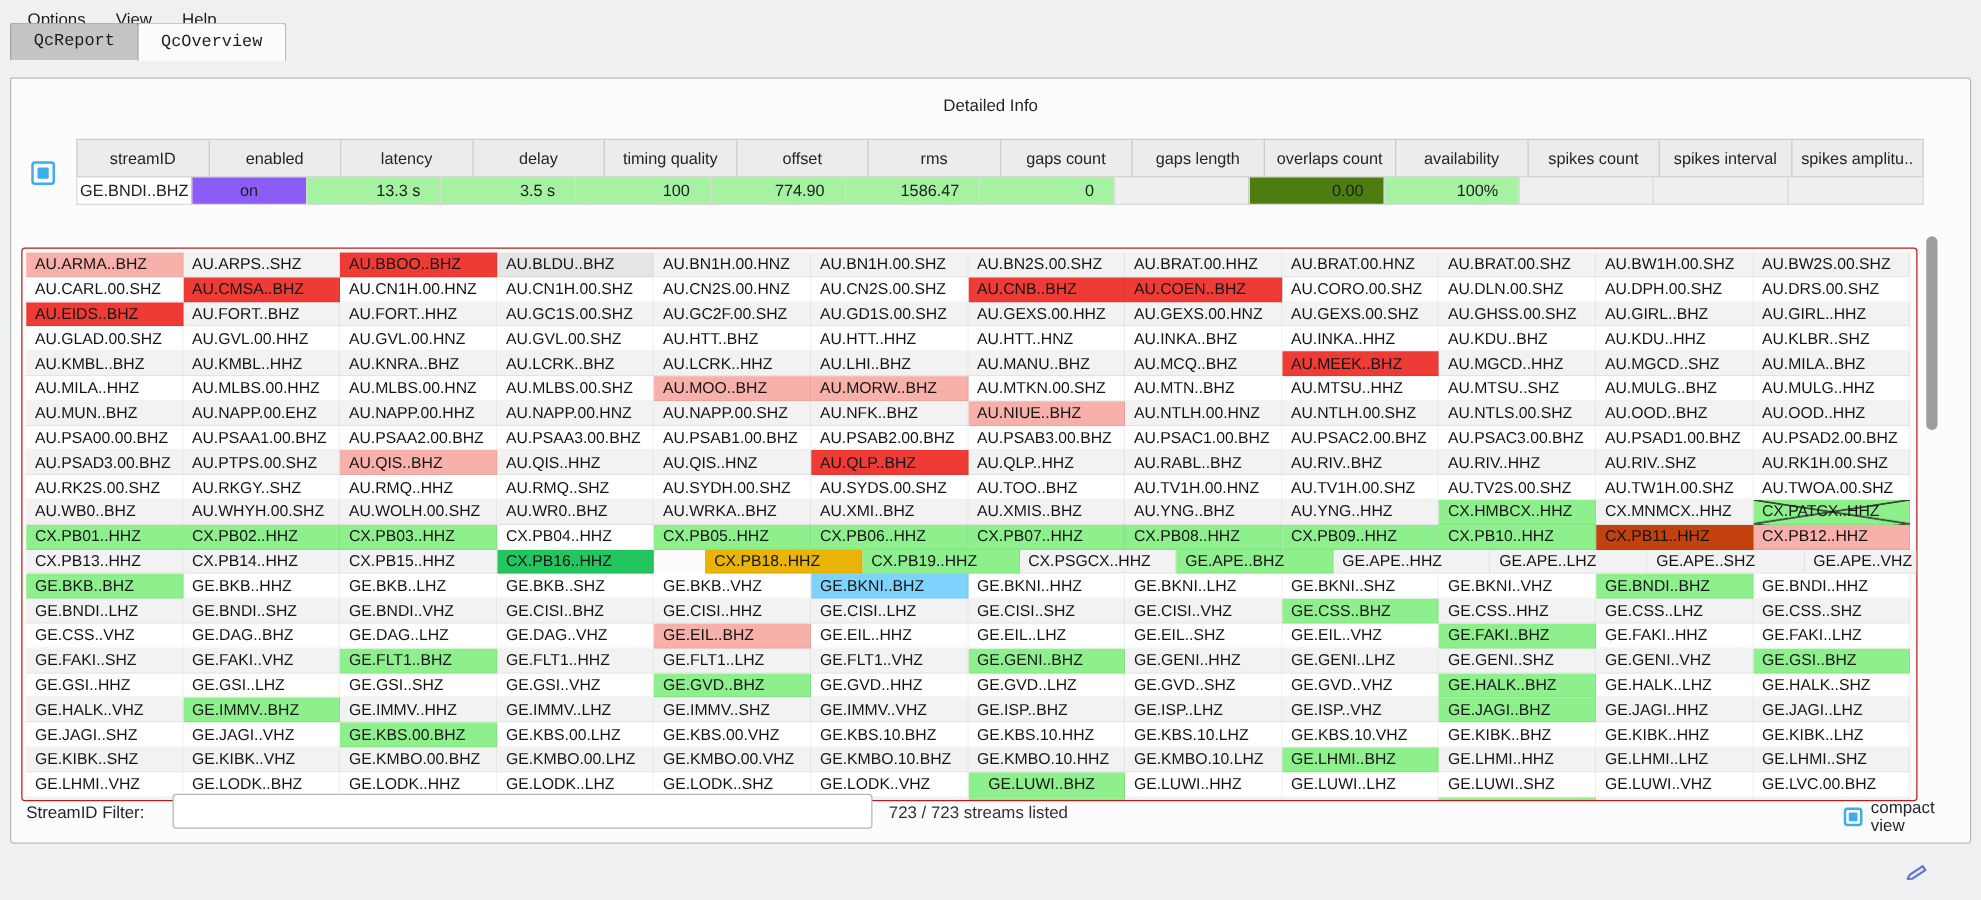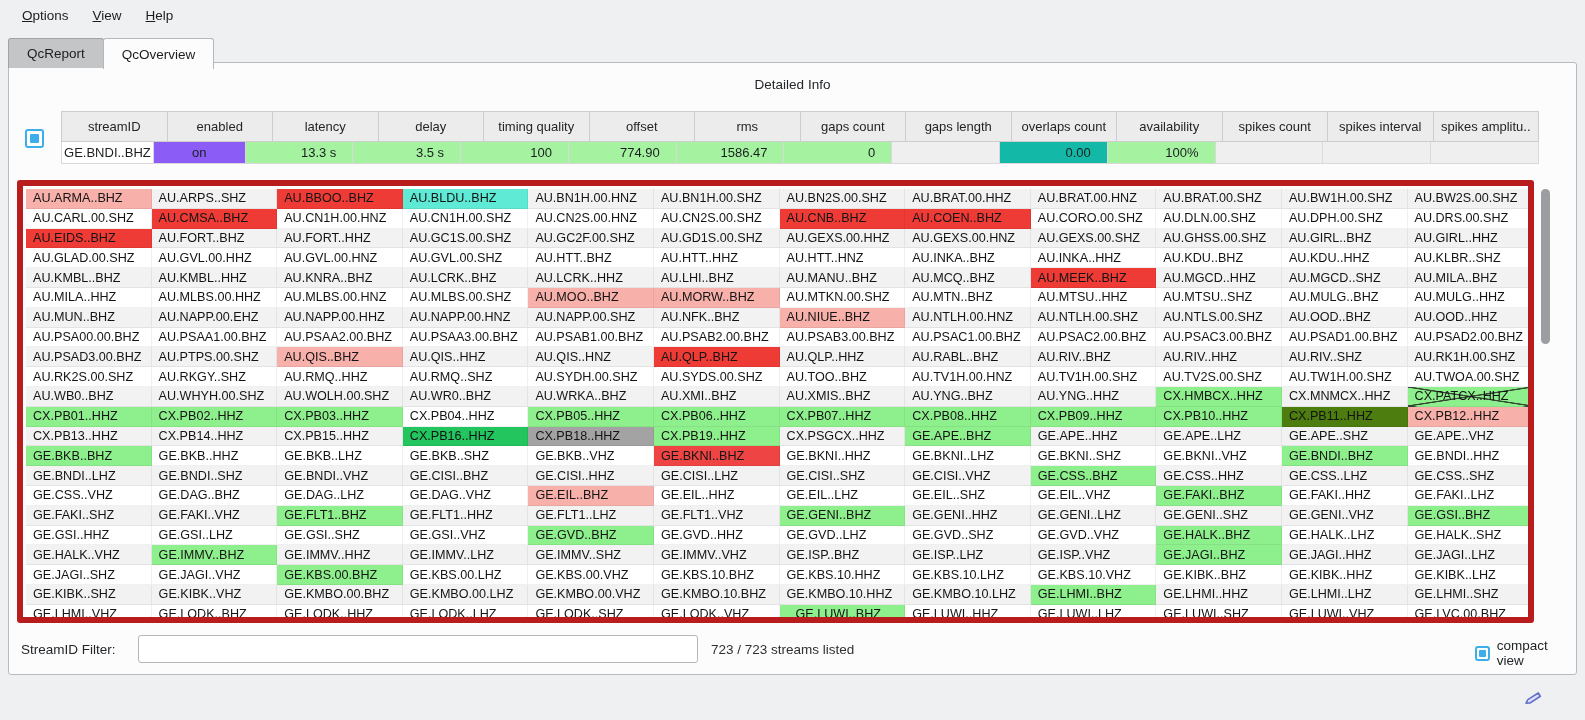--- a/index.html
+++ b/index.html
@@ -10,21 +10,21 @@
     font-family: "Liberation Sans", sans-serif;
     color: #1b1e20;
     overflow: hidden;
   }
   
   .menubar { position:absolute; left:0; top:0; width:1585px; height:30px;
              display:flex; align-items:center; padding-left:10px; background:#eff0f1; }
   .menu-item { padding:4px 12px; font-size:13.5px; cursor:default; border-radius:3px; }
   .menu-item u { text-decoration: underline; }
   
-  .tabbar { position:absolute; left:8px; top:38px; display:flex; z-index:3; }
+  .tabbar { position:absolute; left:8px; top:18px; display:flex; z-index:3;font-family:Liberation Mono, monospace; }
   .tab { height:30px; padding:0 18px; font-size:13.5px; display:flex; align-items:center;
          background:#c4c5c7; border:1px solid #a2a3a5; border-bottom:none;
          border-radius:3px 3px 0 0; margin-right:-1px; }
   .tab.active { background:#fcfcfc; border-color:#b6b7b9; height:31px; position:relative; z-index:4; }
   
   .panel { position:absolute; left:8px; top:62px; width:1569px; height:613px;
            background:#fcfcfc; border:1px solid #b9babc; border-radius:0 3px 3px 3px; }
   .panel-title { position:absolute; left:0; top:14px; width:100%; text-align:center;
                  font-size:13.5px; color:#232629; }
   
@@ -39,22 +39,22 @@
   .detail-hrow { display:flex; height:31px; }
   .detail-hcell { flex:1 1 0; background:#ececec; border:1px solid #cdcdcd; margin-right:-1px;
                   display:flex; align-items:center; justify-content:center;
                   font-size:13px; color:#252525; white-space:nowrap; overflow:hidden; }
   .detail-vrow { display:flex; height:22px; }
   .detail-vcell { flex:1 1 0; border:1px solid #d9d9d9; border-top:none; margin-right:-1px;
                   font-size:13px; display:flex; align-items:center; white-space:nowrap; overflow:hidden; }
   .detail-vcell.a-center { justify-content:center; }
   .detail-vcell.a-right  { justify-content:flex-end; padding-right:16px; }
   
-  .grid-frame { position:absolute; left:8px; top:117px; width:1517px; height:443px;
-                background:#fcfcfc; border:6px solid #b91c1c; border-radius:3px; overflow:hidden; }
+  .grid-frame { position:absolute; left:8px; top:135px; width:1517px; height:443px;
+                background:#fcfcfc; border:1px solid #b91c1c; border-radius:3px; overflow:hidden; }
   .grid-inner { position:absolute; left:3px; top:3px; }
   .grid-row { display:flex; height:19.8px; }
   .g-cell { flex:0 0 125.6px; width:125.6px; font-size:12.6px; color:#141414;
             display:flex; align-items:center; padding-left:7px;
             border-right:1px solid rgba(0,0,0,0.06); border-bottom:1px solid rgba(0,0,0,0.06);
             white-space:nowrap; overflow:hidden; }
   .grid-row:nth-child(odd)  .g-cell.s-plain { background:#f2f2f2; }
   .grid-row:nth-child(even) .g-cell.s-plain { background:#ffffff; }
   .g-cell.crossed { background-image:
       linear-gradient(to top right, transparent calc(50% - 1px), rgba(30,30,30,0.8) calc(50% - 0.4px), rgba(30,30,30,0.8) calc(50% + 0.4px), transparent calc(50% + 1px)),
@@ -116,35 +116,35 @@
     <div class="detail-vrow">
         <div class="detail-vcell a-center" style="background: rgb(255, 255, 255);">GE.BNDI..BHZ</div>
         <div class="detail-vcell a-center" style="background: #8b5cf6;">on</div>
         <div class="detail-vcell a-right" style="background: rgb(165, 242, 160);">13.3 s</div>
         <div class="detail-vcell a-right" style="background: rgb(165, 242, 160);">3.5 s</div>
         <div class="detail-vcell a-right" style="background: rgb(165, 242, 160);">100</div>
         <div class="detail-vcell a-right" style="background: rgb(165, 242, 160);">774.90</div>
         <div class="detail-vcell a-right" style="background: rgb(165, 242, 160);">1586.47</div>
         <div class="detail-vcell a-right" style="background: rgb(165, 242, 160);">0</div>
         <div class="detail-vcell a-right" style="background: rgb(239, 239, 239);"></div>
-        <div class="detail-vcell a-right" style="background: #14b8a6;">0.00</div>
+        <div class="detail-vcell a-right" style="background: #4d7c0f;">0.00</div>
         <div class="detail-vcell a-right" style="background: rgb(165, 242, 160);">100%</div>
         <div class="detail-vcell a-right" style="background: rgb(239, 239, 239);"></div>
         <div class="detail-vcell a-right" style="background: rgb(239, 239, 239);"></div>
         <div class="detail-vcell a-right" style="background: rgb(239, 239, 239);"></div>
       </div>
   </div>
 
   <div class="grid-frame">
     <div class="grid-inner">
         <div class="grid-row">
           <div class="g-cell s-col" style="background-color: rgb(248, 176, 170);">AU.ARMA..BHZ</div>
           <div class="g-cell s-plain">AU.ARPS..SHZ</div>
           <div class="g-cell s-col" style="background-color: rgb(238, 59, 54);">AU.BBOO..BHZ</div>
-          <div class="g-cell s-col" style="background-color: #5eead4;">AU.BLDU..BHZ</div>
+          <div class="g-cell s-col" style="background-color: #e5e5e5;">AU.BLDU..BHZ</div>
           <div class="g-cell s-plain">AU.BN1H.00.HNZ</div>
           <div class="g-cell s-plain">AU.BN1H.00.SHZ</div>
           <div class="g-cell s-plain">AU.BN2S.00.SHZ</div>
           <div class="g-cell s-plain">AU.BRAT.00.HHZ</div>
           <div class="g-cell s-plain">AU.BRAT.00.HNZ</div>
           <div class="g-cell s-plain">AU.BRAT.00.SHZ</div>
           <div class="g-cell s-plain">AU.BW1H.00.SHZ</div>
           <div class="g-cell s-plain">AU.BW2S.00.SHZ</div>
         </div>
         <div class="grid-row">
@@ -291,44 +291,44 @@
           <div class="g-cell s-col" style="background-color: rgb(142, 240, 140);">CX.PB01..HHZ</div>
           <div class="g-cell s-col" style="background-color: rgb(142, 240, 140);">CX.PB02..HHZ</div>
           <div class="g-cell s-col" style="background-color: rgb(142, 240, 140);">CX.PB03..HHZ</div>
           <div class="g-cell s-plain">CX.PB04..HHZ</div>
           <div class="g-cell s-col" style="background-color: rgb(142, 240, 140);">CX.PB05..HHZ</div>
           <div class="g-cell s-col" style="background-color: rgb(142, 240, 140);">CX.PB06..HHZ</div>
           <div class="g-cell s-col" style="background-color: rgb(142, 240, 140);">CX.PB07..HHZ</div>
           <div class="g-cell s-col" style="background-color: rgb(142, 240, 140);">CX.PB08..HHZ</div>
           <div class="g-cell s-col" style="background-color: rgb(142, 240, 140);">CX.PB09..HHZ</div>
           <div class="g-cell s-col" style="background-color: rgb(142, 240, 140);">CX.PB10..HHZ</div>
-          <div class="g-cell s-col" style="background-color: #4d7c0f;">CX.PB11..HHZ</div>
+          <div class="g-cell s-col" style="background-color: #c2410c;">CX.PB11..HHZ</div>
           <div class="g-cell s-col" style="background-color: rgb(248, 176, 170);">CX.PB12..HHZ</div>
         </div>
         <div class="grid-row">
           <div class="g-cell s-plain crossed">CX.PB13..HHZ</div>
           <div class="g-cell s-plain crossed">CX.PB14..HHZ</div>
           <div class="g-cell s-plain">CX.PB15..HHZ</div>
           <div class="g-cell s-col" style="background-color: #22c55e;">CX.PB16..HHZ</div>
-          <div class="g-cell s-col" style="background-color: #a3a3a3;">CX.PB18..HHZ</div>
+          <div class="g-cell s-col" style="background-color: #eab308; margin-left: 41px;">CX.PB18..HHZ</div>
           <div class="g-cell s-col" style="background-color: rgb(142, 240, 140);">CX.PB19..HHZ</div>
           <div class="g-cell s-plain">CX.PSGCX..HHZ</div>
           <div class="g-cell s-col" style="background-color: rgb(142, 240, 140);">GE.APE..BHZ</div>
           <div class="g-cell s-plain">GE.APE..HHZ</div>
           <div class="g-cell s-plain">GE.APE..LHZ</div>
           <div class="g-cell s-plain">GE.APE..SHZ</div>
           <div class="g-cell s-plain">GE.APE..VHZ</div>
         </div>
         <div class="grid-row">
           <div class="g-cell s-col" style="background-color: rgb(142, 240, 140);">GE.BKB..BHZ</div>
           <div class="g-cell s-plain">GE.BKB..HHZ</div>
           <div class="g-cell s-plain">GE.BKB..LHZ</div>
           <div class="g-cell s-plain">GE.BKB..SHZ</div>
           <div class="g-cell s-plain">GE.BKB..VHZ</div>
-          <div class="g-cell s-col" style="background-color: #ef4444;">GE.BKNI..BHZ</div>
+          <div class="g-cell s-col" style="background-color: #7dd3fc;">GE.BKNI..BHZ</div>
           <div class="g-cell s-plain">GE.BKNI..HHZ</div>
           <div class="g-cell s-plain">GE.BKNI..LHZ</div>
           <div class="g-cell s-plain">GE.BKNI..SHZ</div>
           <div class="g-cell s-plain">GE.BKNI..VHZ</div>
           <div class="g-cell s-col" style="background-color: rgb(142, 240, 140);">GE.BNDI..BHZ</div>
           <div class="g-cell s-plain">GE.BNDI..HHZ</div>
         </div>
         <div class="grid-row">
           <div class="g-cell s-plain">GE.BNDI..LHZ</div>
           <div class="g-cell s-plain">GE.BNDI..SHZ</div>

